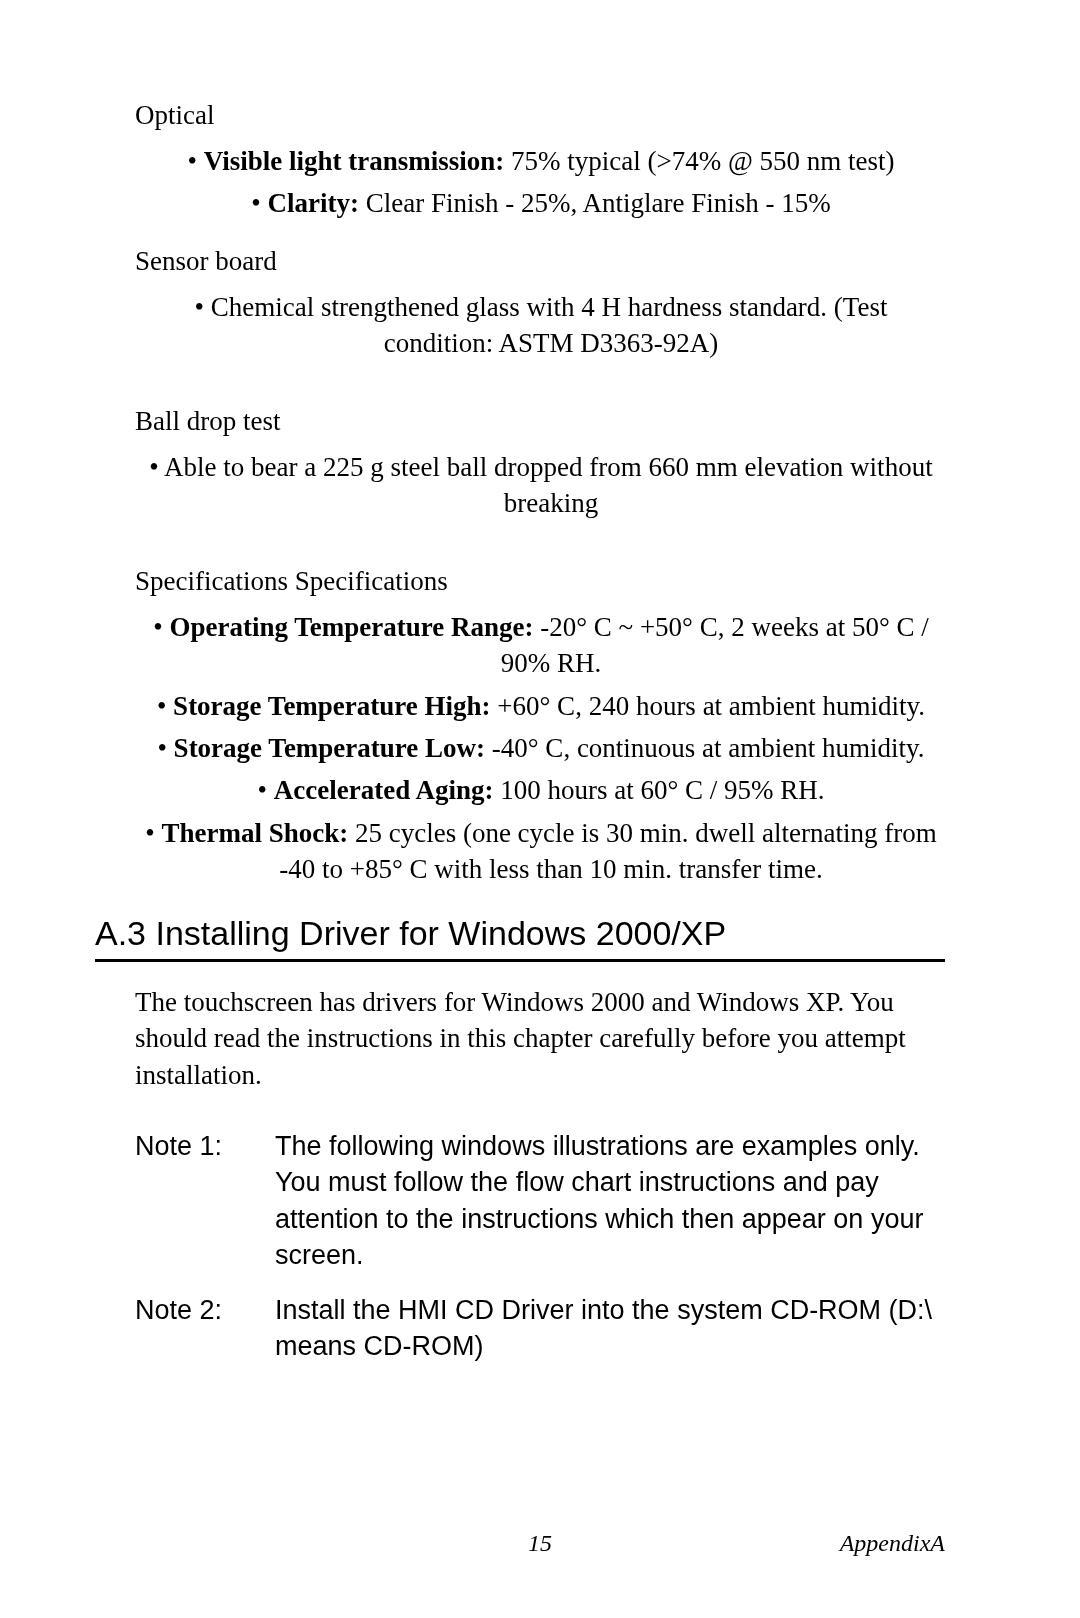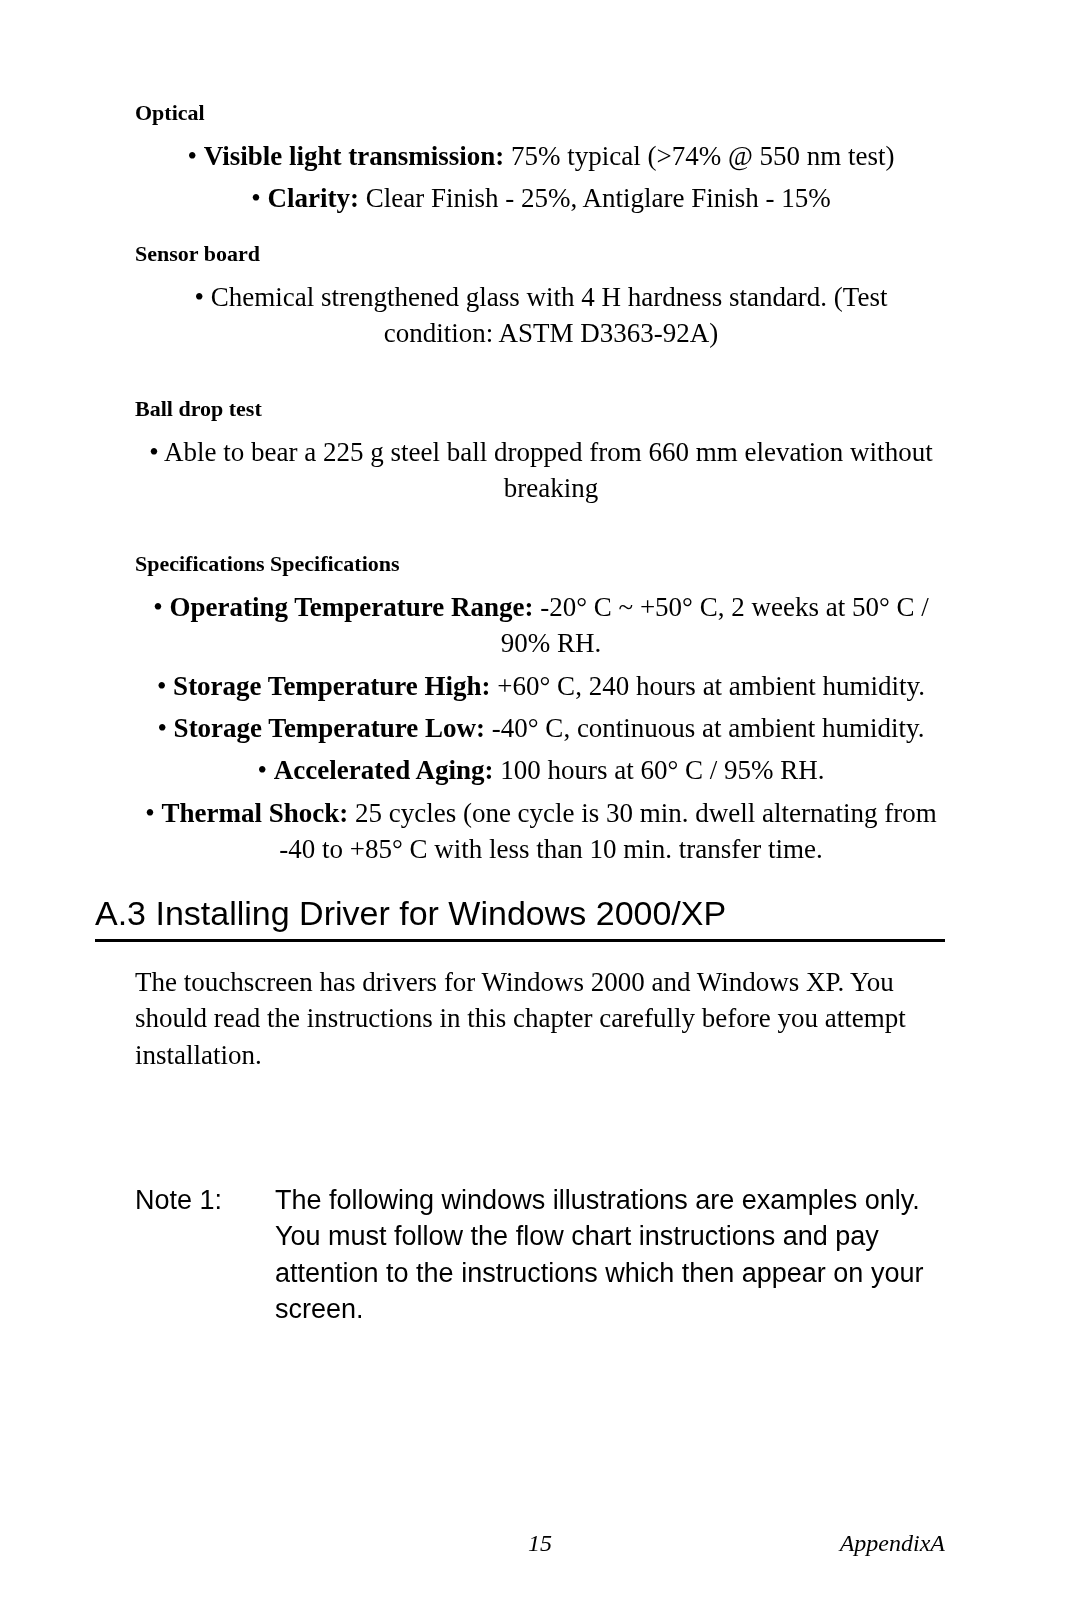--- a/index.html
+++ b/index.html
@@ -1,26 +1,26 @@
 <!DOCTYPE html>
 <html><head>
 <meta charset="utf-8">
 <style>
   * { margin: 0; padding: 0; box-sizing: border-box; }
   html, body { width: 1080px; height: 1618px; background: #fff; font-family: "Times New Roman", Times, serif; color: #000; }
   .page { padding: 100px 135px 60px 135px; }
-  .section-title { font-weight: bold; font-size: 22px; margin-bottom: 12px; }
+  .section-title { font-weight: normal; font-size: 27px; margin-bottom: 12px; }
   ul { list-style: none; margin: 9px 0 24px 0; padding: 0; text-align: center; }
   li { font-size: 27px; line-height: 1.35; margin: 6px 0 6px 22px; text-indent: -20px; }
   li::before { content: "• "; }
   li .bold { font-weight: bold; }
   .gap { height: 20px; }
   .heading { font-family: Arial, Helvetica, sans-serif; font-weight: normal; font-size: 34px; margin-top: 26px; margin-left: -40px; }
   .rule { border: none; border-top: 3px solid #000; margin: 6px 0 22px -40px; }
-  .para { font-size: 27px; line-height: 1.35; margin-bottom: 109px; }
+  .para { font-size: 27px; line-height: 1.35; margin-bottom: 35px; }
   .notes { margin-top: 8px; }
   .note { display: flex; font-family: Arial, Helvetica, sans-serif; font-size: 27px; line-height: 1.35; margin-bottom: 18px; }
   .note-label { flex: 0 0 140px; }
   .note-body { flex: 1; }
   .footer { position: absolute; top: 1530px; left: 135px; right: 135px; display: flex; justify-content: space-between; font-size: 24px; font-style: italic; font-family: "Times New Roman", Times, serif; }
   .footer .pg { position: absolute; left: 50%; transform: translateX(-50%); }
   .page-wrap { position: relative; width: 1080px; height: 1618px; }
 </style>
 </head>
 <body>
@@ -60,20 +60,24 @@
   <div class="heading">A.3  Installing Driver for Windows 2000/XP</div>
   <hr class="rule">
 
   <div class="para">The touchscreen has drivers for Windows 2000 and Windows XP. You should read the instructions in this chapter carefully before you attempt installation.</div>
 
   <div class="notes">
     <div class="note">
       <div class="note-label">Note 1:</div>
       <div class="note-body">The following windows illustrations are examples only. You must follow the flow chart instructions and pay attention to the instructions which then appear on your screen.</div>
     </div>
+    <div class="note">
+      <div class="note-label">Note 2:</div>
+      <div class="note-body">Install the HMI CD Driver into the system CD-ROM (D:\ means CD-ROM)</div>
+    </div>
   </div>
 
 </div>
 
 <div class="footer">
   <span></span>
   <span class="pg">15</span>
   <span>AppendixA</span>
 </div>
 </div>

